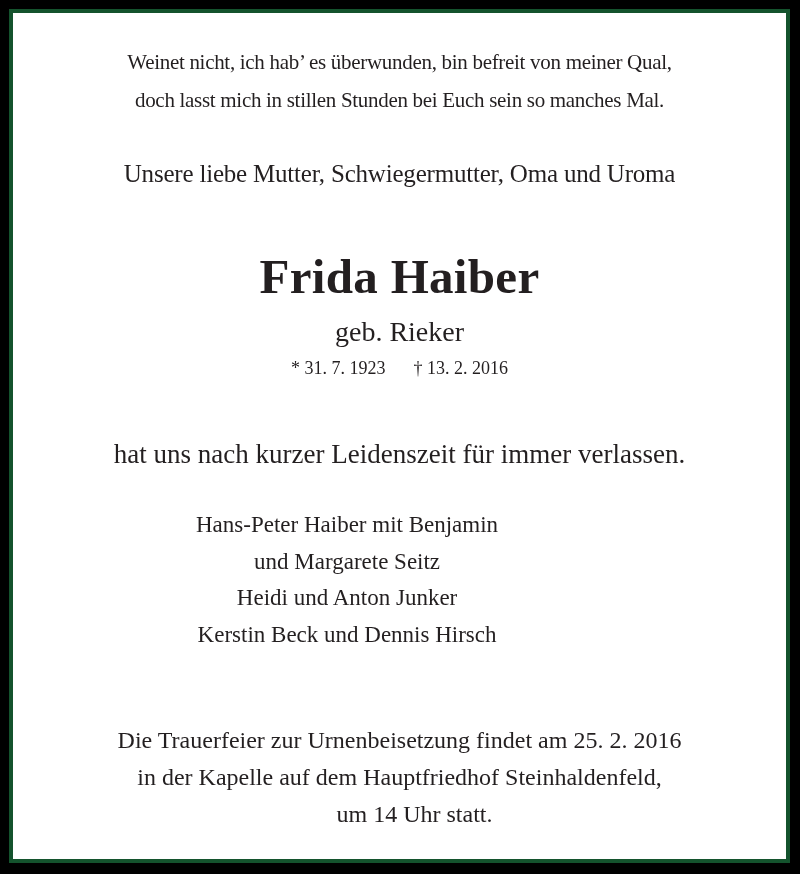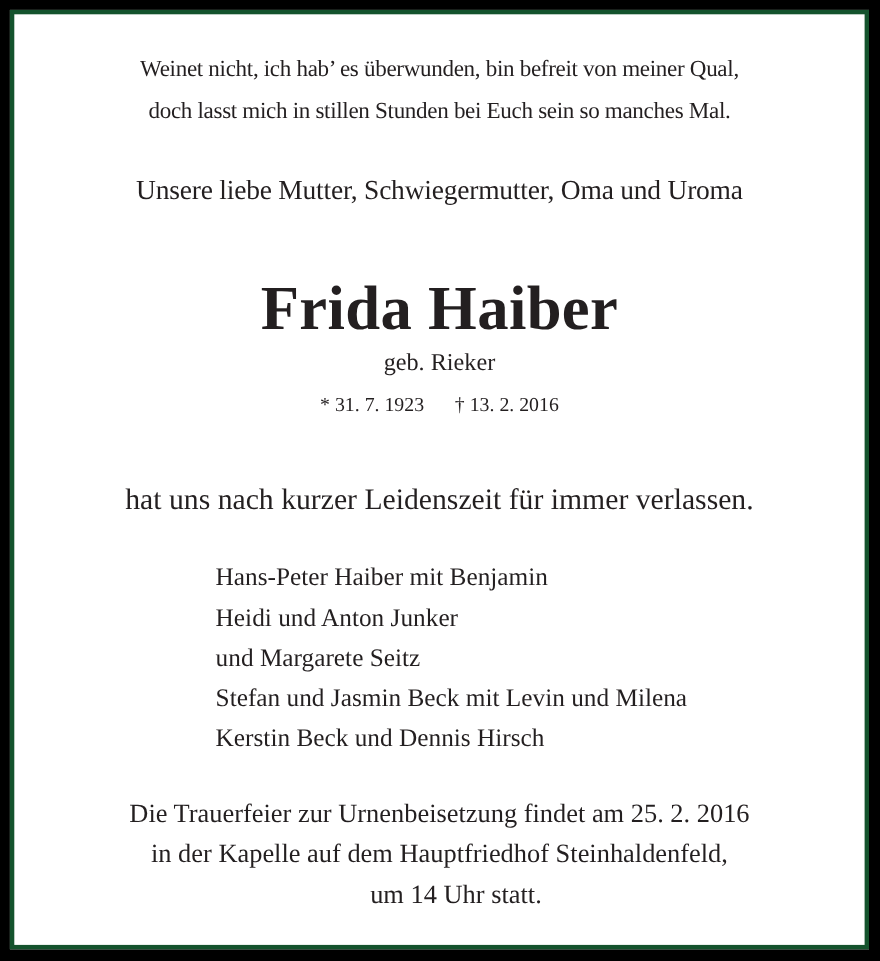--- a/index.html
+++ b/index.html
@@ -21,33 +21,33 @@
     }
     .line {
       position: absolute;
       left: 0; right: 0;
       text-align: center;
       white-space: nowrap;
     }
     .verse { font-size: 21px; letter-spacing: -0.3px; }
     .intro { font-size: 25px; letter-spacing: -0.2px; }
     .name {
-      font-size: 57px; font-weight: bold; letter-spacing: 0.3px;
+      font-size: 49px; font-weight: bold; letter-spacing: 0.3px;
     }
-    .maiden { font-size: 22px; }
+    .maiden { font-size: 28px; }
     .dates { font-size: 18px; }
     .dates .gap { display: inline-block; width: 28px; }
     .passed { font-size: 27px; }
     .mourners {
       position: absolute;
       left: 183px; top: 494px;
       font-size: 23px;
       line-height: 36.5px;
     }
-    .mourners div { white-space: nowrap; }
+    .mourners div { white-space: nowrap; text-align: center; }
     .service { font-size: 24px; }
   </style>
 </head>
 <body>
 
 <div class="frame">
 
   <div class="line verse" style="top:37px;">Weinet nicht, ich hab’ es überwunden, bin befreit von meiner Qual,</div>
   <div class="line intro" style="top:147px;">Unsere liebe Mutter, Schwiegermutter, Oma und Uroma</div>
 
@@ -57,23 +57,22 @@
   <div class="line maiden" style="top:303px;">geb. Rieker</div>
 
   <div class="line dates" style="top:345px;">
     <span>* 31. 7. 1923</span><span class="gap"></span><span>† 13. 2. 2016</span>
   </div>
 
   <div class="line passed" style="top:426px;">hat uns nach kurzer Leidenszeit für immer verlassen.</div>
 
   <div class="mourners">
     <div>Hans-Peter Haiber mit Benjamin</div>
+    <div>und Margarete Seitz</div>
     <div>Heidi und Anton Junker</div>
-    <div>und Margarete Seitz</div>
-    <div>Stefan und Jasmin Beck mit Levin und Milena</div>
     <div>Kerstin Beck und Dennis Hirsch</div>
   </div>
 
   <div class="line service" style="top:714px;">Die Trauerfeier zur Urnenbeisetzung findet am 25. 2. 2016</div>
   <div class="line service" style="top:751px;">in der Kapelle auf dem Hauptfriedhof Steinhaldenfeld,</div>
   <div class="line service" style="top:788px;padding-left:30px;">um 14 Uhr statt.</div>
 
 </div>
 
 </body></html>

